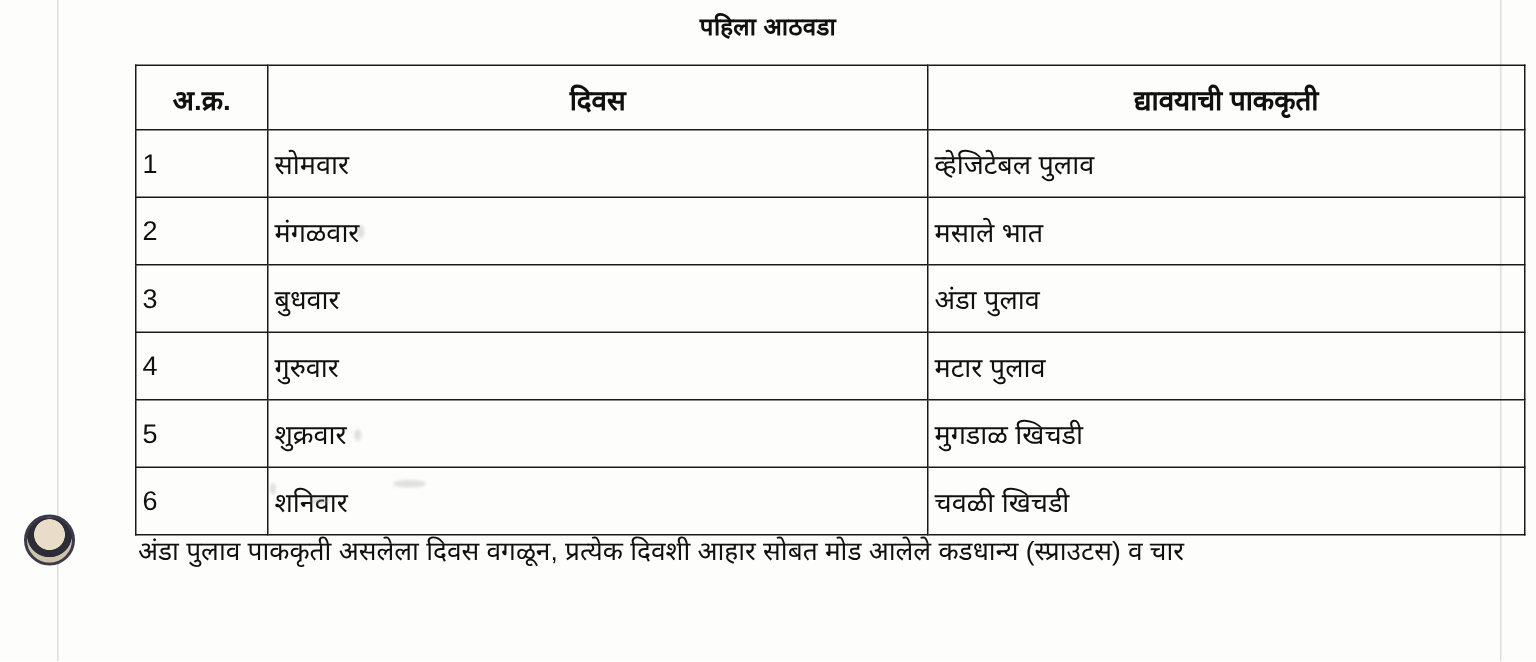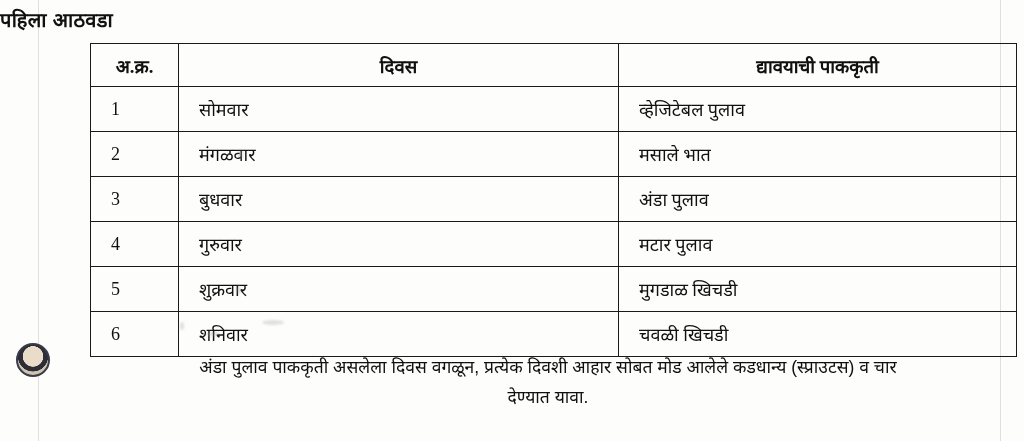--- a/index.html
+++ b/index.html
@@ -18,22 +18,22 @@
   .page {
     position: absolute;
     inset: 0;
     background: #fdfdfb;
   }
   .title {
     position: absolute;
     top: 6px;
     left: 0;
     width: 100%;
-    text-align: left;
-    font-size: 20px;
+    text-align: center;
+    font-size: 16px;
     font-weight: bold;
     letter-spacing: 0.3px;
     font-family: "Liberation Sans", sans-serif;
   }
   .table-wrap {
     position: absolute;
     top: 43px;
     left: 90px;
     width: 926px;
   }
@@ -41,22 +41,22 @@
     border-collapse: collapse;
     width: 926px;
     table-layout: fixed;
   }
   table.menu-table td, table.menu-table th {
     border: 1.6px solid #1a1a1a;
     height: 44px;
     vertical-align: middle;
     font-size: 18px;
     font-weight: normal;
-    font-family: Liberation Serif, serif;
-    padding: 0 20px;
+    font-family: Liberation Sans, sans-serif;
+    padding: 0 4px;
   }
   table.menu-table thead th {
     font-weight: bold;
     height: 42px;
     font-size: 18.5px;
   }
   col.c-sr { width: 88px; }
   col.c-day { width: 440px; }
   col.c-dish { width: 398px; }
   .sr-cell {
@@ -64,21 +64,21 @@
     font-size: 17px;
   }
   .note {
     position: absolute;
     top: 352px;
     left: 92px;
     width: 912px;
     font-family: "Liberation Sans", sans-serif;
     font-size: 17.5px;
     line-height: 30px;
-    text-align: center;
+    text-align: left;
   }
   .note span { display: block; }
   .stamp {
     position: absolute;
     left: 16px;
     top: 343px;
     width: 30px;
     height: 30px;
     border-radius: 50%;
     border: 2px solid #3a3a4a;
@@ -159,21 +159,20 @@
           <td class="sr-cell">6</td>
           <td>शनिवार</td>
           <td>चवळी खिचडी</td>
         </tr>
       </tbody>
     </table>
   </div>
 
   <div class="note">
     <span>अंडा पुलाव पाककृती असलेला दिवस वगळून, प्रत्येक दिवशी आहार सोबत मोड आलेले कडधान्य (स्प्राउटस) व चार</span>
-    <span>देण्यात यावा.</span>
   </div>
 
   <div class="stamp"></div>
 
   <div class="smudge s1"></div>
   <div class="smudge s2"></div>
   <div class="smudge s3"></div>
   <div class="smudge s4"></div>
   <div class="smudge s5"></div>
 

